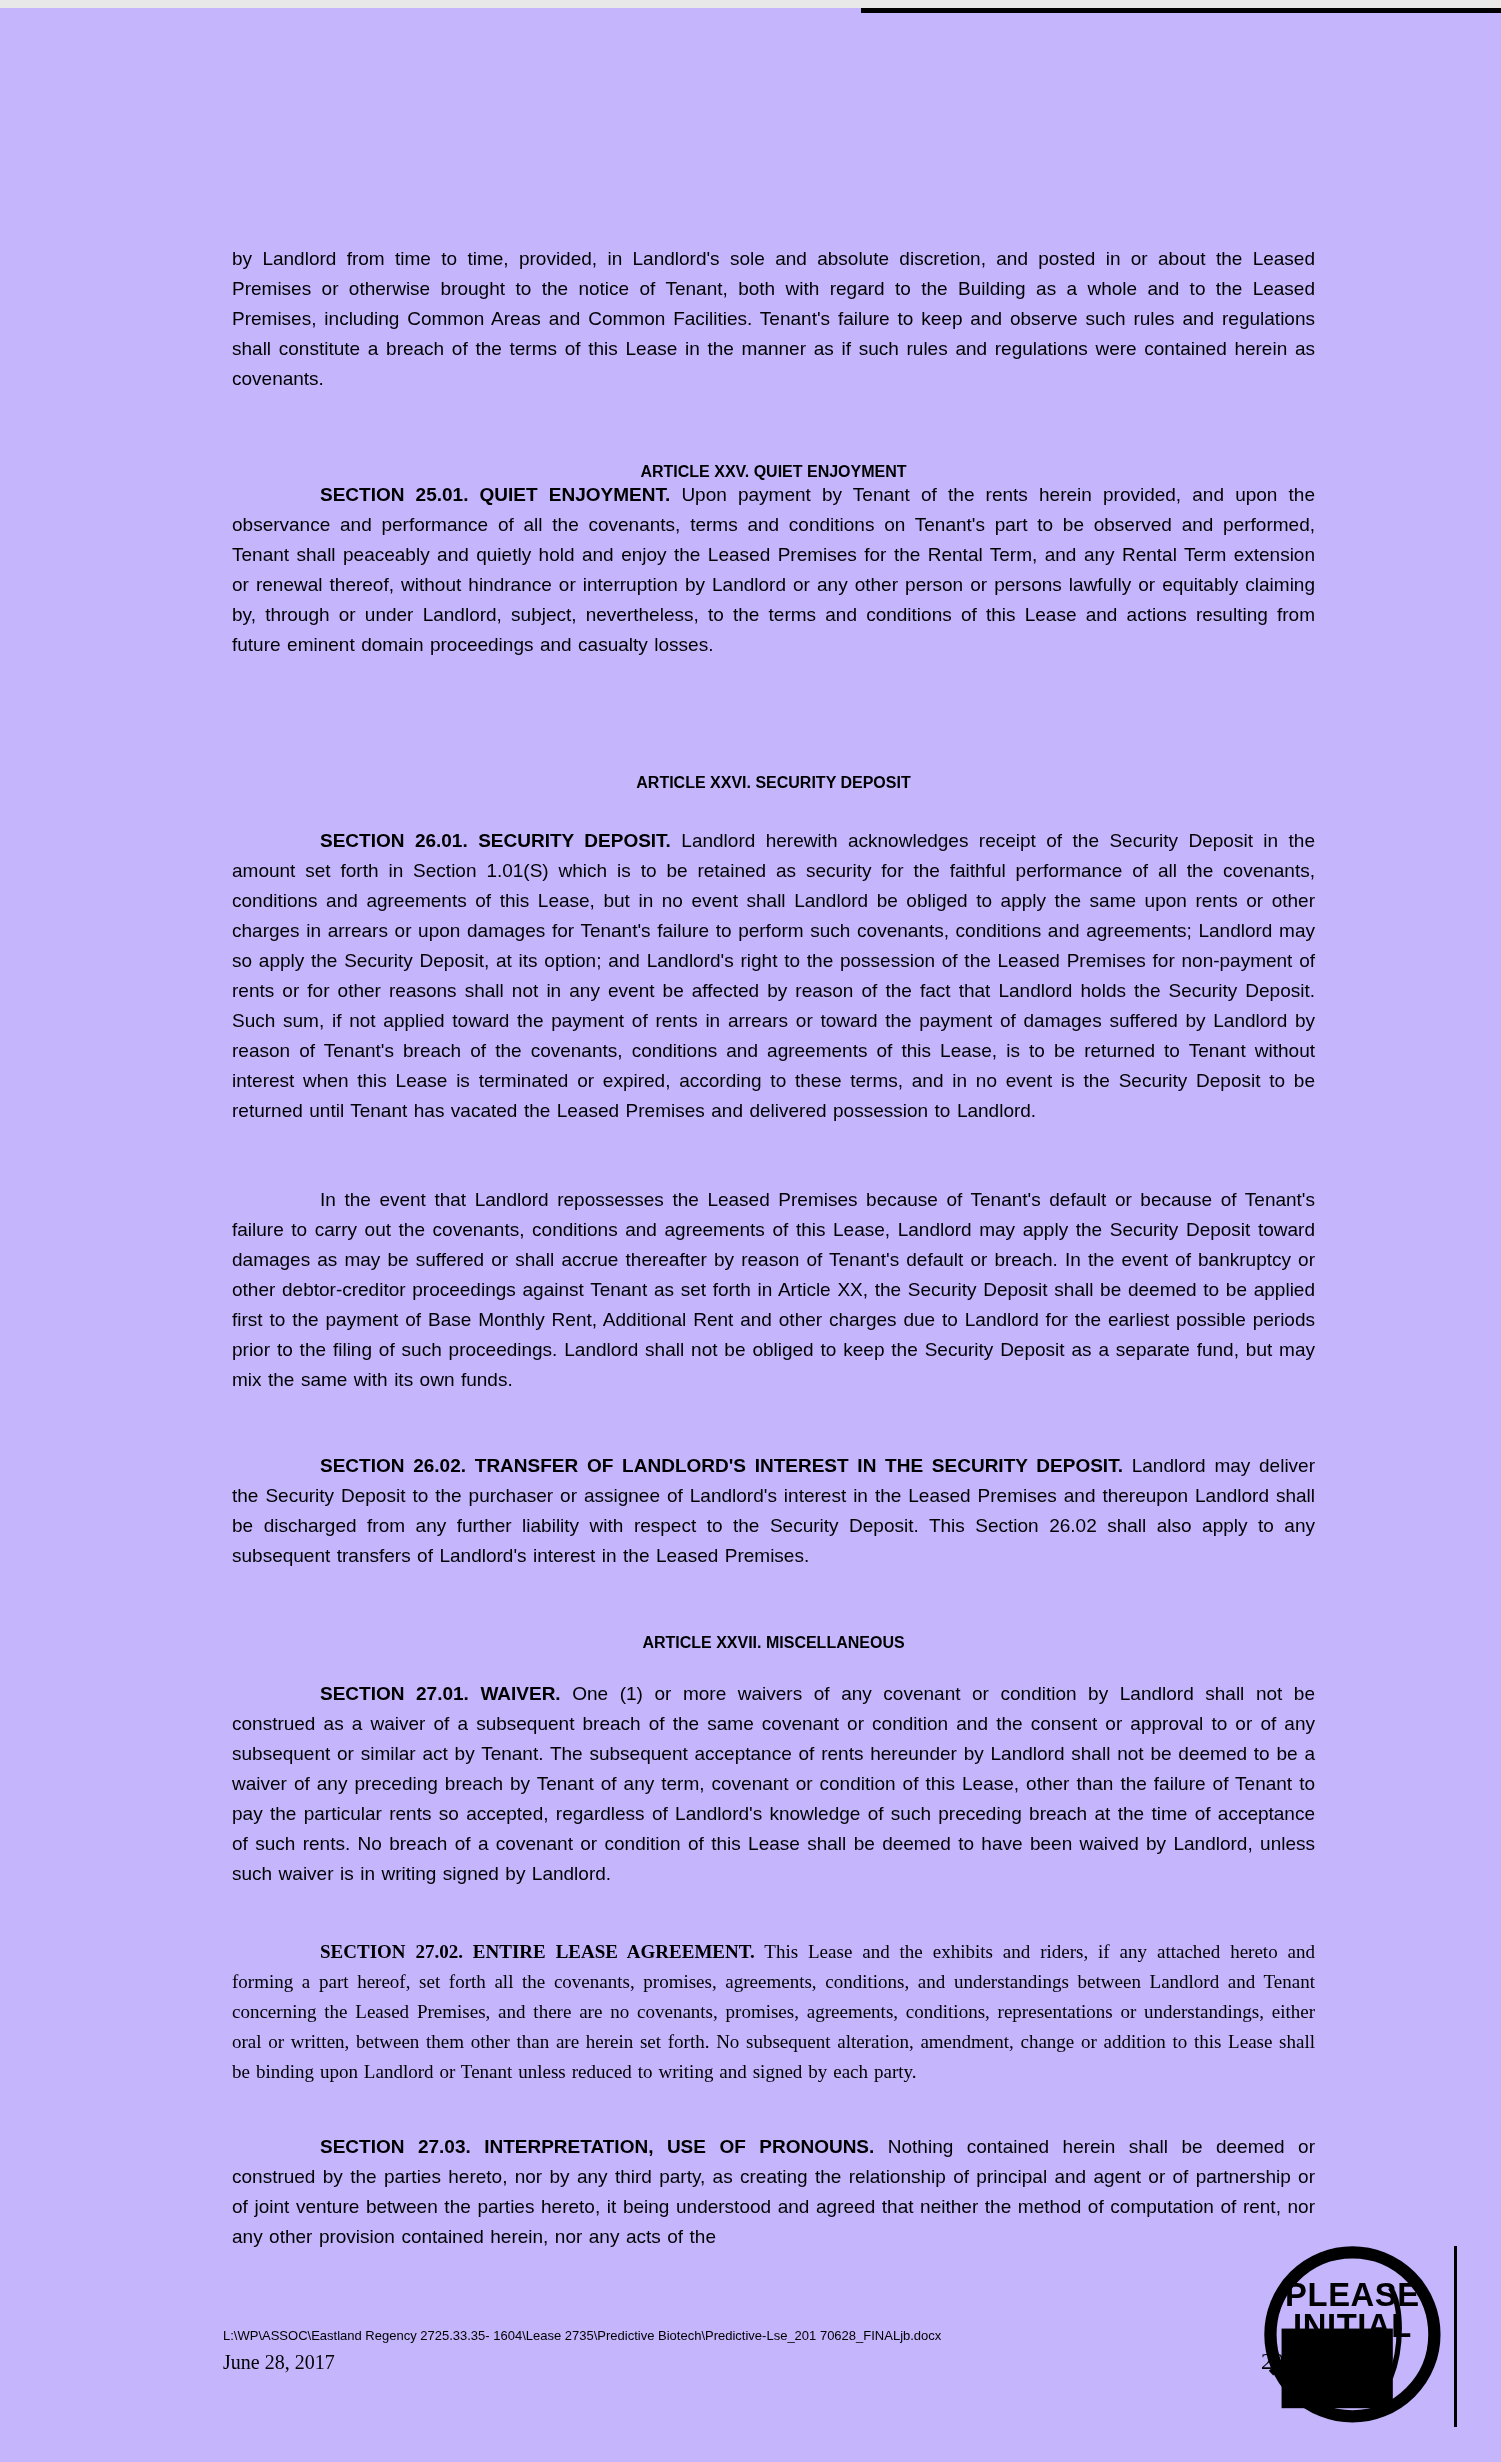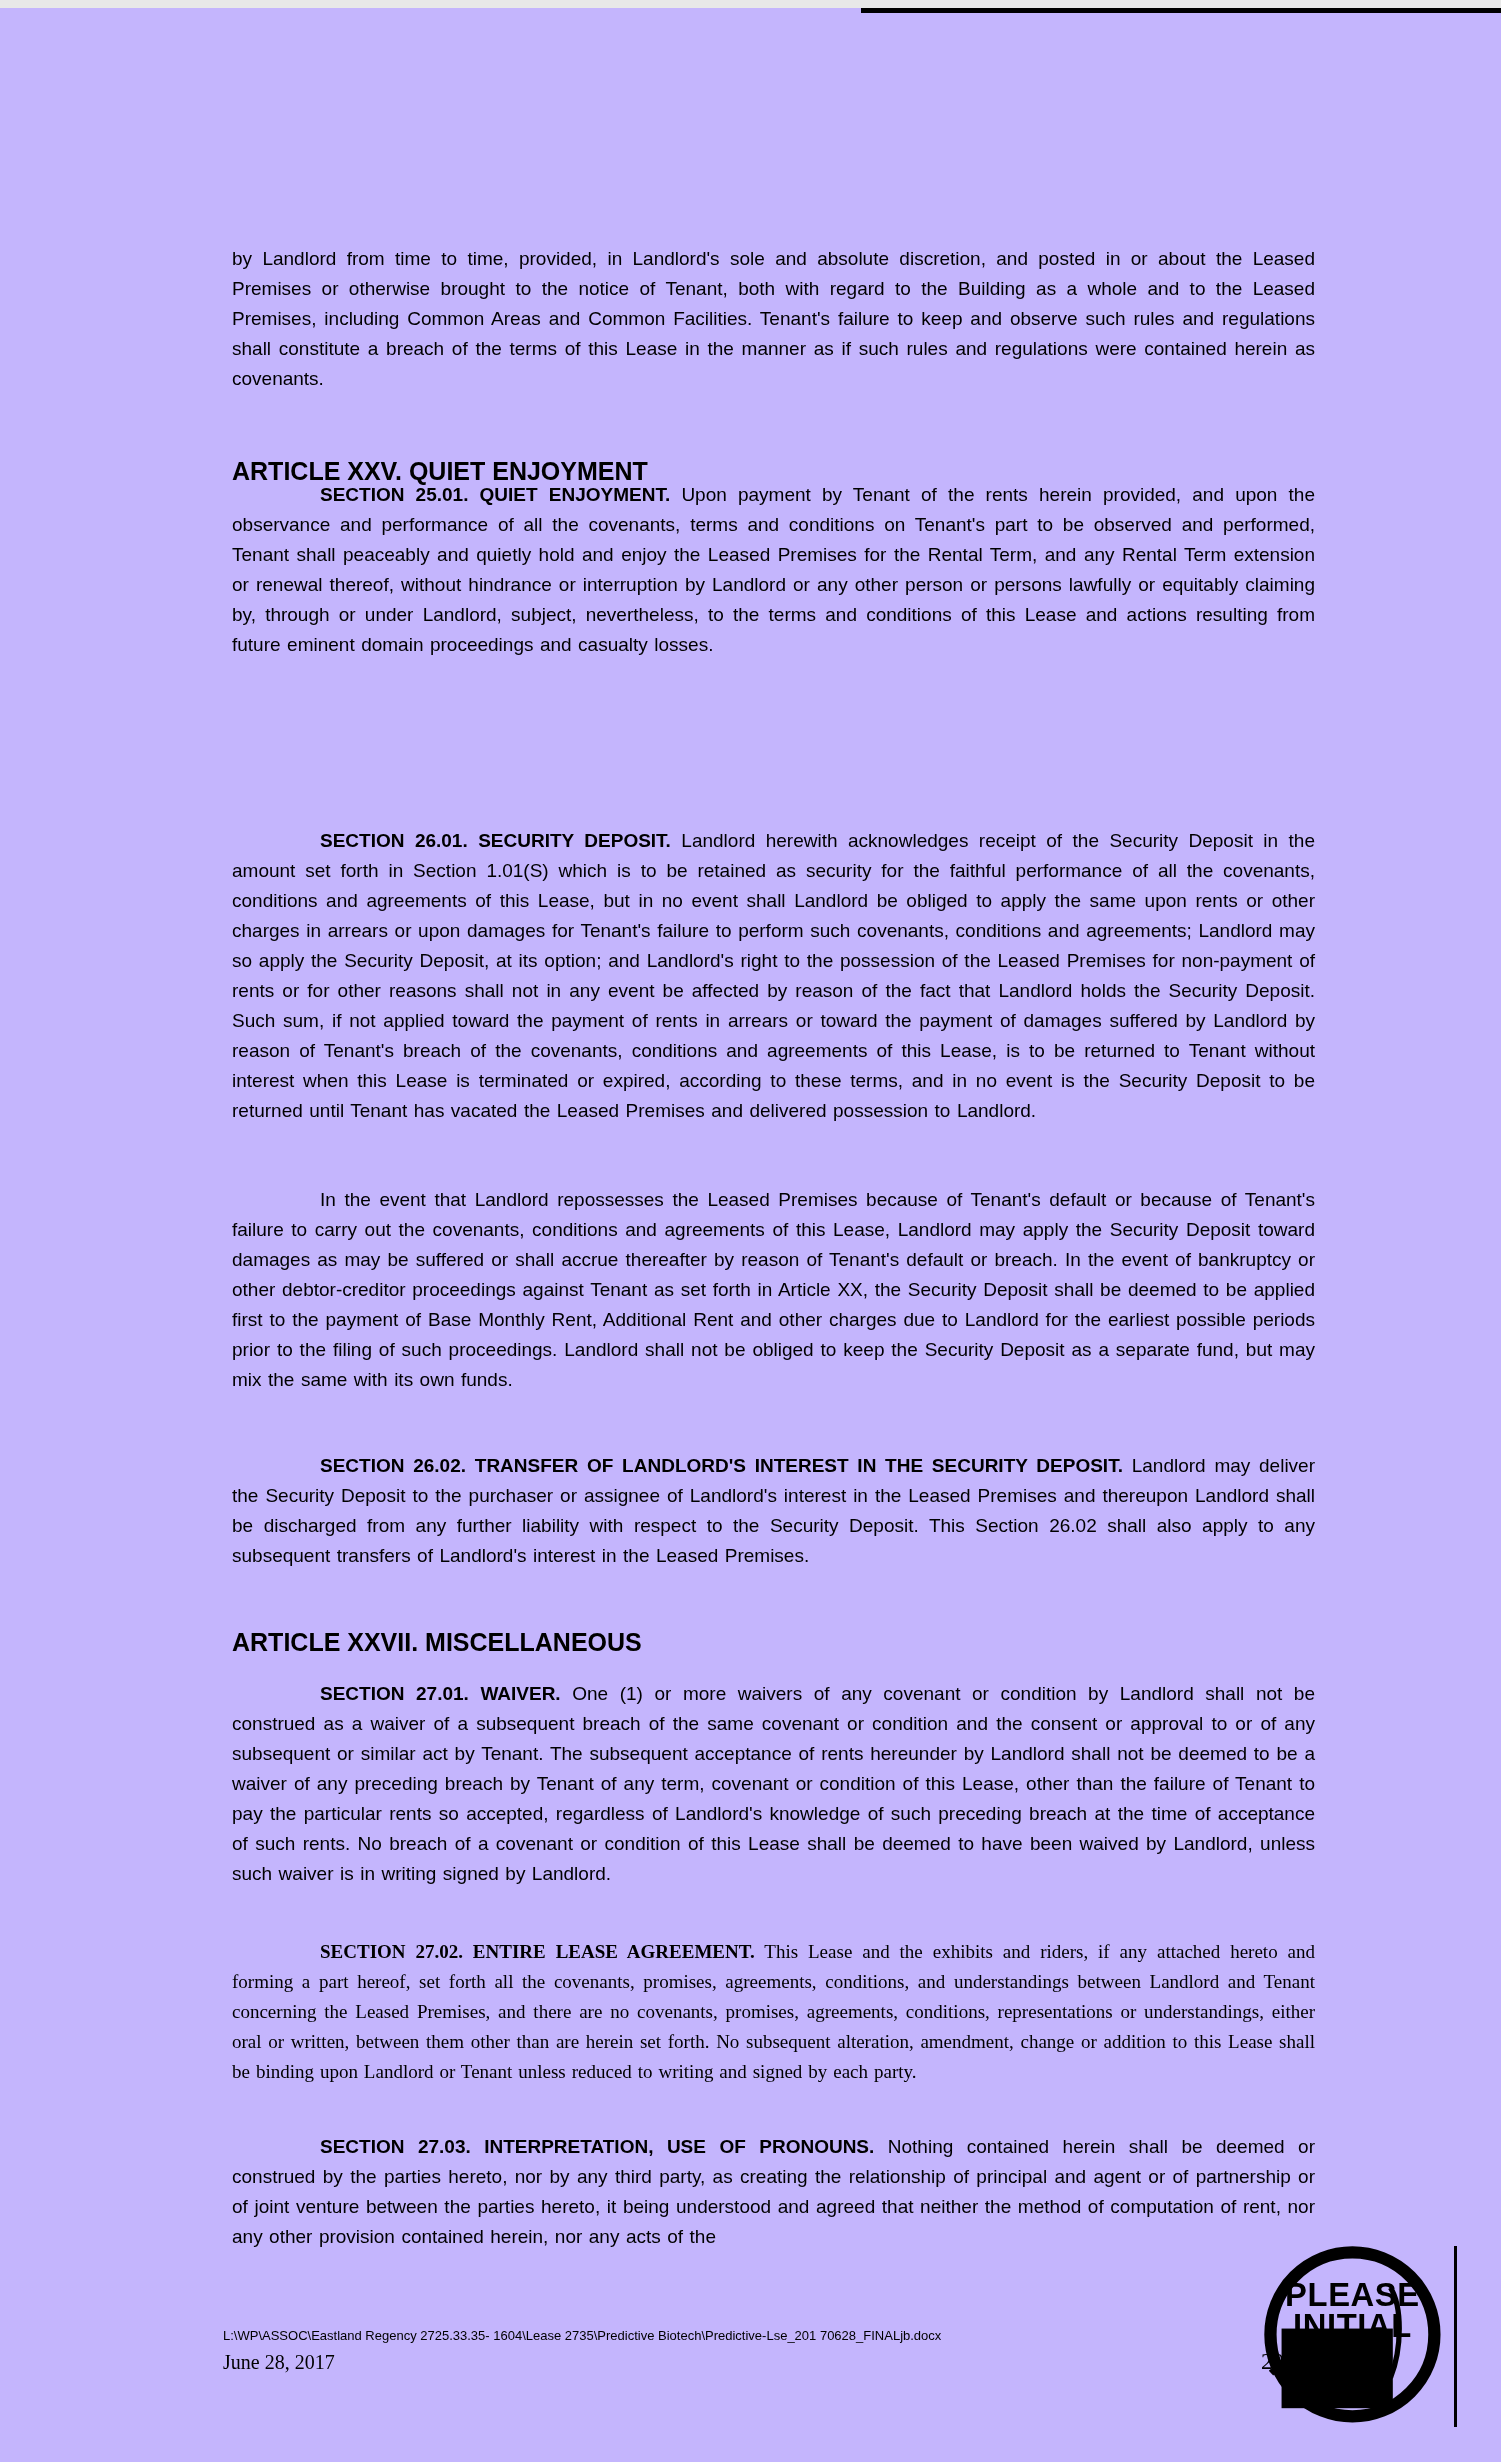--- a/index.html
+++ b/index.html
@@ -23,23 +23,23 @@
     font-size:19px;line-height:30px;
     word-spacing:1.2px;
     text-align:justify;
     text-align-last:left;
   }
   .textblock p{margin:0;}
   .indent p{text-indent:88px;}
   .article-heading{
     position:absolute;
     left:232px;width:1083px;
-    font-size:25px;line-height:23.5px;
+    font-size:16px;line-height:23.5px;
     font-weight:bold;
-    text-align:left;
+    text-align:center;
   }
   .lead{font-weight:bold;}
   .footer-path{
     position:absolute;
     left:223px;top:2317px;width:1114px;
     font-size:13px;line-height:21px;
     text-align:left;
   }
   .footer-date{
     position:absolute;
@@ -82,20 +82,21 @@
   <div class="textblock" style="top:236px;">
     <p>by Landlord from time to time, provided, in Landlord's sole and absolute discretion, and posted in or about the Leased Premises or otherwise brought to the notice of Tenant, both with regard to the Building as a whole and to the Leased Premises, including Common Areas and Common Facilities. Tenant's failure to keep and observe such rules and regulations shall constitute a breach of the terms of this Lease in the manner as if such rules and regulations were contained herein as covenants.</p>
   </div>
 
   <div class="article-heading" style="top:452px;">ARTICLE XXV. QUIET ENJOYMENT</div>
 
   <div class="textblock indent" style="top:472px;">
     <p><b class="lead">SECTION 25.01. QUIET ENJOYMENT.</b> <span>Upon payment by Tenant of the rents herein provided, and upon the observance and performance of all the covenants, terms and conditions on Tenant's part to be observed and performed, Tenant shall peaceably and quietly hold and enjoy the Leased Premises for the Rental Term, and any Rental Term extension or renewal thereof, without hindrance or interruption by Landlord or any other person or persons lawfully or equitably claiming by, through or under Landlord, subject, nevertheless, to the terms and conditions of this Lease and actions resulting from future eminent domain proceedings and casualty losses.</span></p>
   </div>
 
+  <div class="article-heading" style="top:763px;">ARTICLE XXVI. SECURITY DEPOSIT</div>
 
   <div class="textblock indent" style="top:818px;">
     <p><b class="lead">SECTION 26.01. SECURITY DEPOSIT.</b> <span>Landlord herewith acknowledges receipt of the Security Deposit in the amount set forth in Section 1.01(S) which is to be retained as security for the faithful performance of all the covenants, conditions and agreements of this Lease, but in no event shall Landlord be obliged to apply the same upon rents or other charges in arrears or upon damages for Tenant's failure to perform such covenants, conditions and agreements; Landlord may so apply the Security Deposit, at its option; and Landlord's right to the possession of the Leased Premises for non-payment of rents or for other reasons shall not in any event be affected by reason of the fact that Landlord holds the Security Deposit. Such sum, if not applied toward the payment of rents in arrears or toward the payment of damages suffered by Landlord by reason of Tenant's breach of the covenants, conditions and agreements of this Lease, is to be returned to Tenant without interest when this Lease is terminated or expired, according to these terms, and in no event is the Security Deposit to be returned until Tenant has vacated the Leased Premises and delivered possession to Landlord.</span></p>
   </div>
 
   <div class="textblock indent" style="top:1177px;">
     <p><span>In the event that Landlord repossesses the Leased Premises because of Tenant's default or because of Tenant's failure to carry out the covenants, conditions and agreements of this Lease, Landlord may apply the Security Deposit toward damages as may be suffered or shall accrue thereafter by reason of Tenant's default or breach. In the event of bankruptcy or other debtor-creditor proceedings against Tenant as set forth in Article XX, the Security Deposit shall be deemed to be applied first to the payment of Base Monthly Rent, Additional Rent and other charges due to Landlord for the earliest possible periods prior to the filing of such proceedings. Landlord shall not be obliged to keep the Security Deposit as a separate fund, but may mix the same with its own funds.</span></p>
   </div>
 
   <div class="textblock indent" style="top:1443px;">

